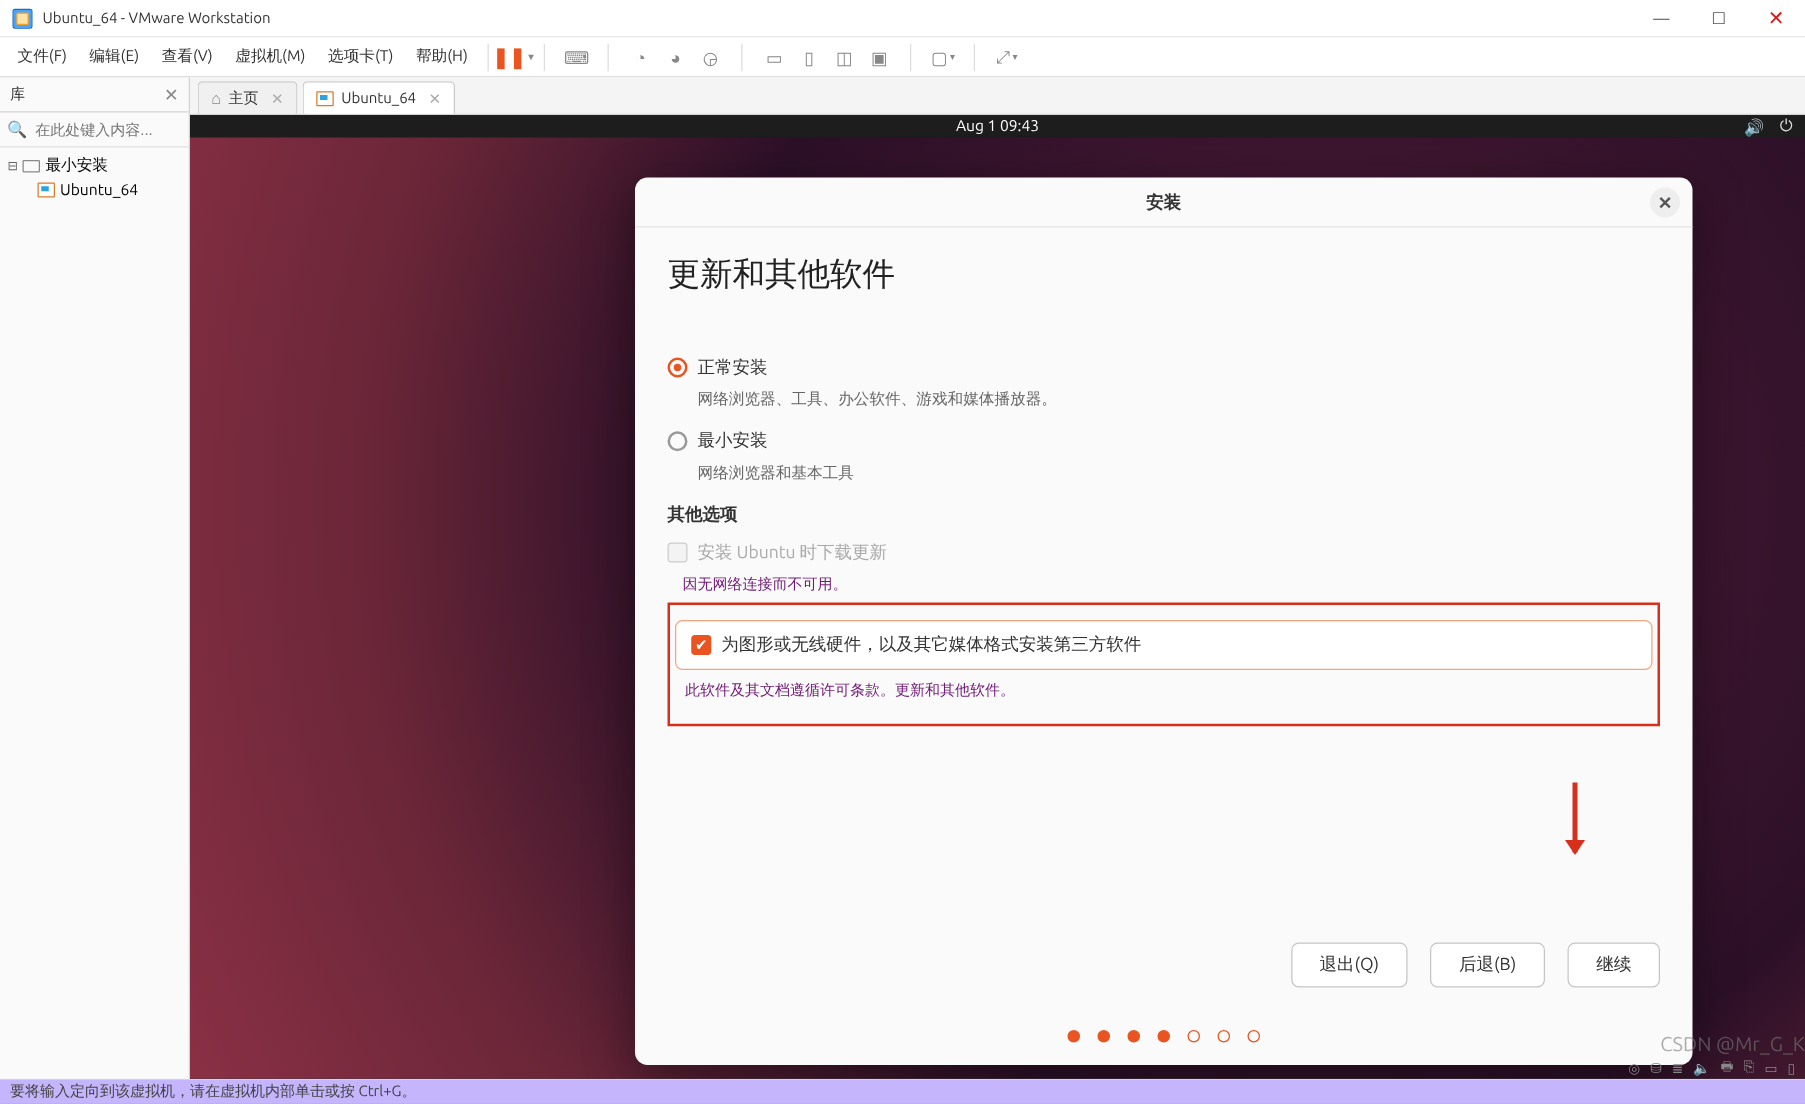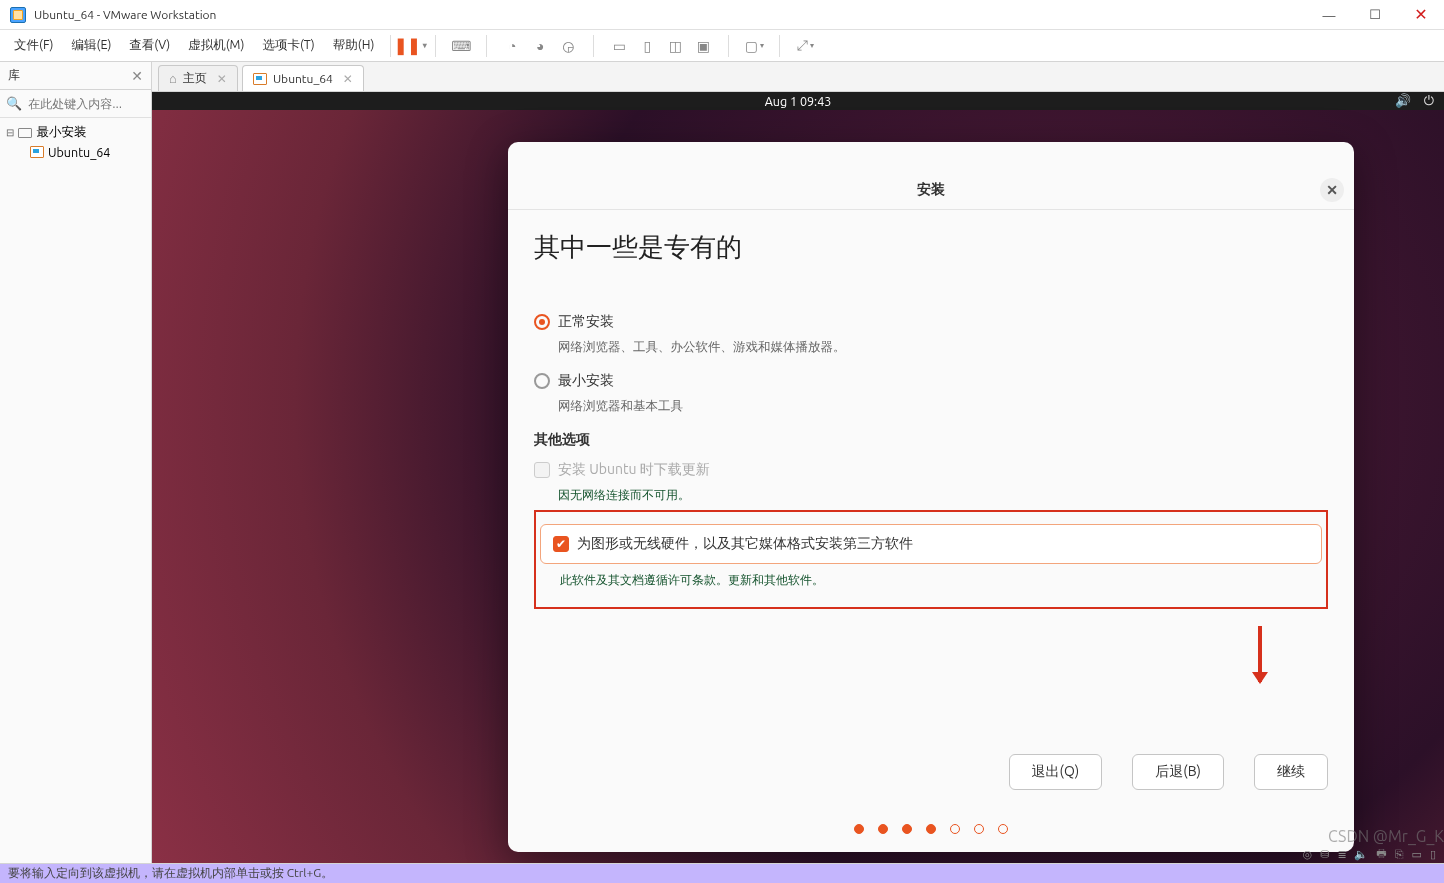--- a/index.html
+++ b/index.html
@@ -101,21 +101,21 @@
   .ubuntu-topbar .tp-right{ position:absolute; right:10px; display:flex; gap:12px; color:#ddd; font-size:13px;}
   
   .installer{
     position:absolute; left:356px; top:50px; width:846px; height:710px;
     background:#fafafa; border-radius:10px; box-shadow:0 10px 40px rgba(0,0,0,.4);
     display:flex; flex-direction:column;
   }
   .installer-header{
     height:40px; display:flex; align-items:center; justify-content:center;
     position:relative; border-bottom:1px solid #e4e4e4;
-    font-size:14px; color:#333; font-weight:600;margin-top:28px;
+    font-size:14px; color:#333; font-weight:600;
   }
   .installer-header .dlg-close{
     position:absolute; right:10px; width:24px; height:24px; border-radius:12px;
     background:#eee; color:#555; display:flex; align-items:center; justify-content:center;
     cursor:pointer; font-size:14px;
   }
   .installer-body{ flex:1; padding: 18px 26px 10px 26px; color:#333; overflow:auto;}
   .h1{ font-size:26px; font-weight:400; margin:2px 0 48px 0; color:#222;}
   .q{ font-weight:600; font-size:14px; margin-bottom:14px;}
   .opt{ display:flex; align-items:center; gap:8px; margin:8px 0;}
@@ -128,39 +128,39 @@
   .opt-label{ font-size:14px;}
   .desc{ margin:8px 0 16px 24px; font-size:12.5px; color:#666;}
   .subhead{ font-weight:600; font-size:14px; margin:10px 0 12px 0;}
   .chk{
     width:16px;height:16px;border-radius:3px;border:1px solid #bbb;background:#fff;
     display:inline-flex;align-items:center;justify-content:center;font-size:12px;color:#fff;
   }
   .chk.disabled{ border-color:#ccc; background:#f3f3f3;}
   .chk.checked{ background:#e95420; border-color:#e95420;}
   .disabled-text{ color:#aaa;}
-  .note{ margin-left:24px; font-size:12px; color:#14532d;}
+  .note{ margin-left:12px; font-size:12px; color:#701a75;}
   .highlight-box{
     border:2px solid #d6301c; padding:2px 0 18px 0; margin-top:6px;
   }
   .focus-row{
     display:flex; align-items:center; gap:8px;
     border:1px solid #f3a57c; border-radius:6px; padding:10px 12px; margin:10px 4px 8px 4px;
     background:#fff; outline: none;
   }
   .arrow-anno{
     position:absolute; bottom:170px; right:92px; width:4px; height:56px; background:#d6301c;
   }
   .arrow-anno::after{
     content:""; position:absolute; bottom:-2px; left:-6px;
     border-left:8px solid transparent; border-right:8px solid transparent;
     border-top:12px solid #d6301c;
   }
   .buttons{
-    position:absolute; bottom:62px; right:26px; display:flex; gap:30px;
+    position:absolute; bottom:62px; right:26px; display:flex; gap:18px;
   }
   .btn{
     border:1px solid #c5c5c5; background:#fff; border-radius:6px;
     padding:8px 22px; font-size:14px; color:#333; cursor:pointer;
   }
   .dots{
     position:absolute; bottom:18px; left:0; right:0; display:flex; justify-content:center; gap:14px;
   }
   .dot{ width:10px;height:10px;border-radius:50%; border:1.5px solid #e95420;}
   .dot.filled{ background:#e95420;}
@@ -273,21 +273,21 @@
             <span>⏻</span>
           </div>
         </div>
 
         <div class="installer">
           <div class="installer-header">
             <span>安装</span>
             <div class="dlg-close">✕</div>
           </div>
           <div class="installer-body">
-            <div class="h1">其中一些是专有的</div>
+            <div class="h1">更新和其他软件</div>
 
 
             <div class="opt">
               <span class="radio checked"></span>
               <span class="opt-label">正常安装</span>
             </div>
             <div class="desc">网络浏览器、工具、办公软件、游戏和媒体播放器。</div>
 
             <div class="opt">
               <span class="radio unchecked"></span>

